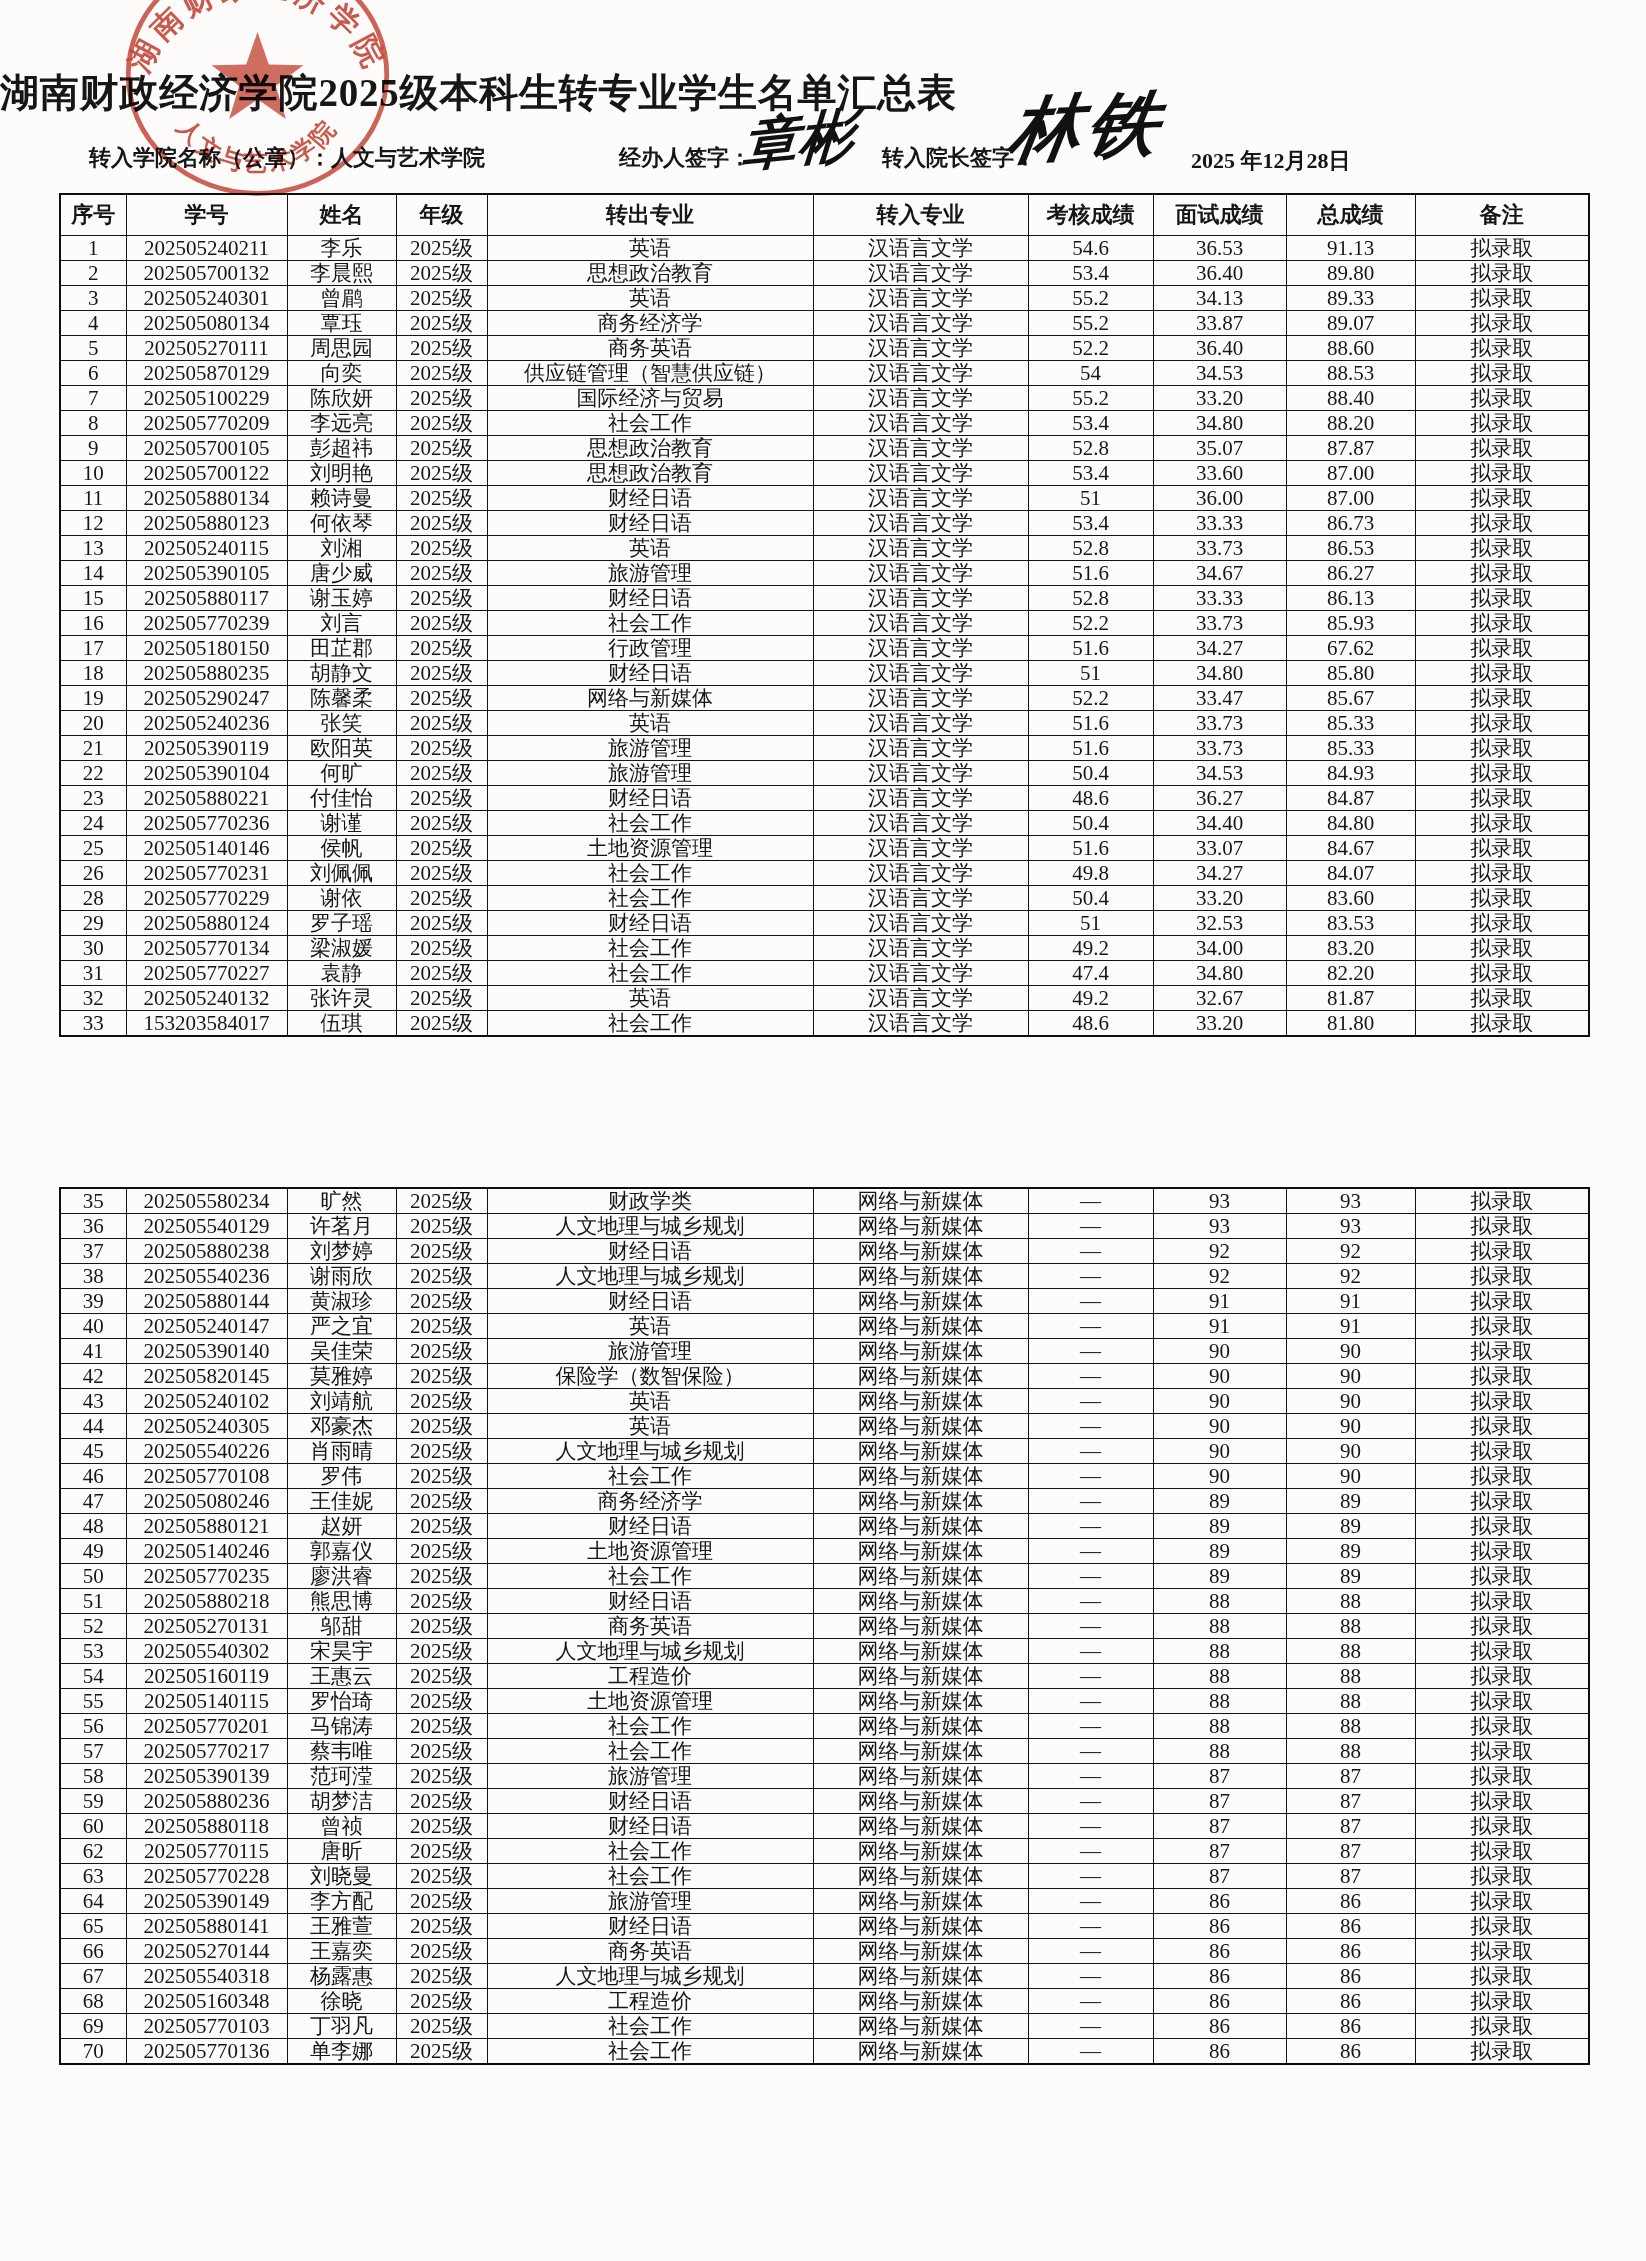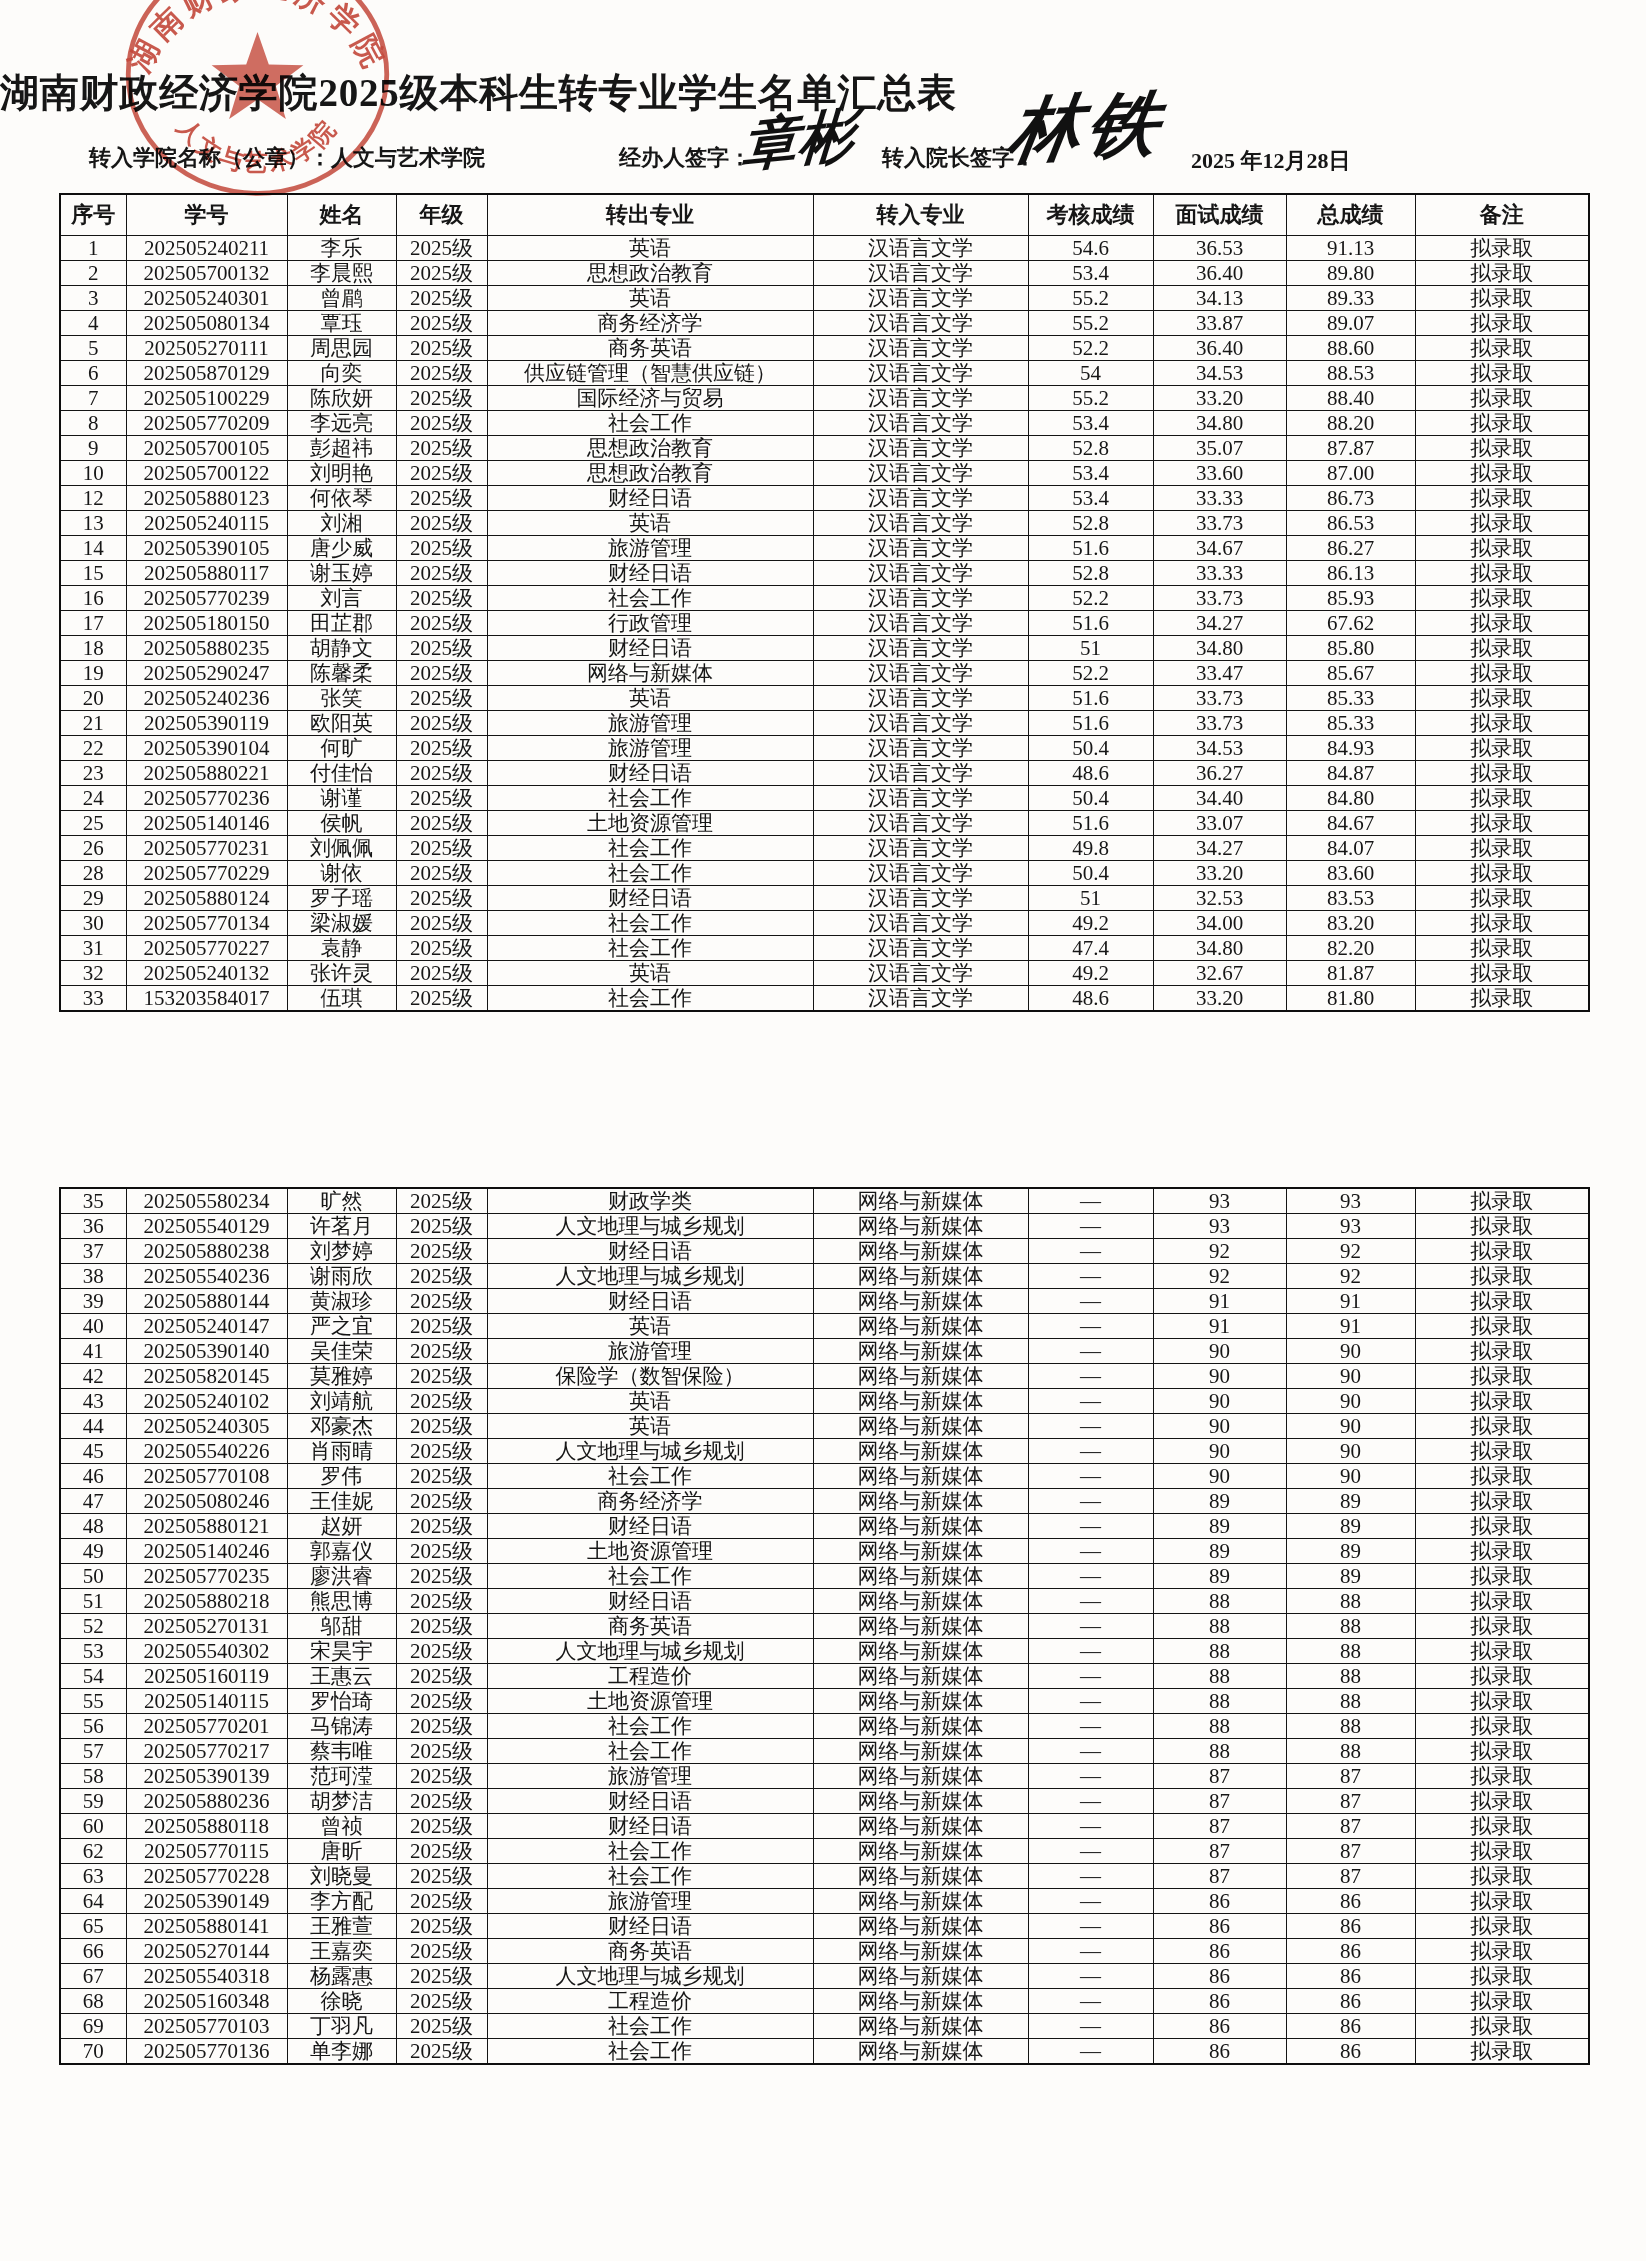--- a/index.html
+++ b/index.html
@@ -206,20 +206,32 @@
           <td>刘明艳</td>
           <td>2025级</td>
           <td>思想政治教育</td>
           <td>汉语言文学</td>
           <td>53.4</td>
           <td>33.60</td>
           <td>87.00</td>
           <td>拟录取</td>
         </tr>
         <tr>
+          <td>11</td>
+          <td>202505880134</td>
+          <td>赖诗曼</td>
+          <td>2025级</td>
+          <td>财经日语</td>
+          <td>汉语言文学</td>
+          <td>51</td>
+          <td>36.00</td>
+          <td>87.00</td>
+          <td>拟录取</td>
+        </tr>
+        <tr>
           <td>12</td>
           <td>202505880123</td>
           <td>何依琴</td>
           <td>2025级</td>
           <td>财经日语</td>
           <td>汉语言文学</td>
           <td>53.4</td>
           <td>33.33</td>
           <td>86.73</td>
           <td>拟录取</td>

